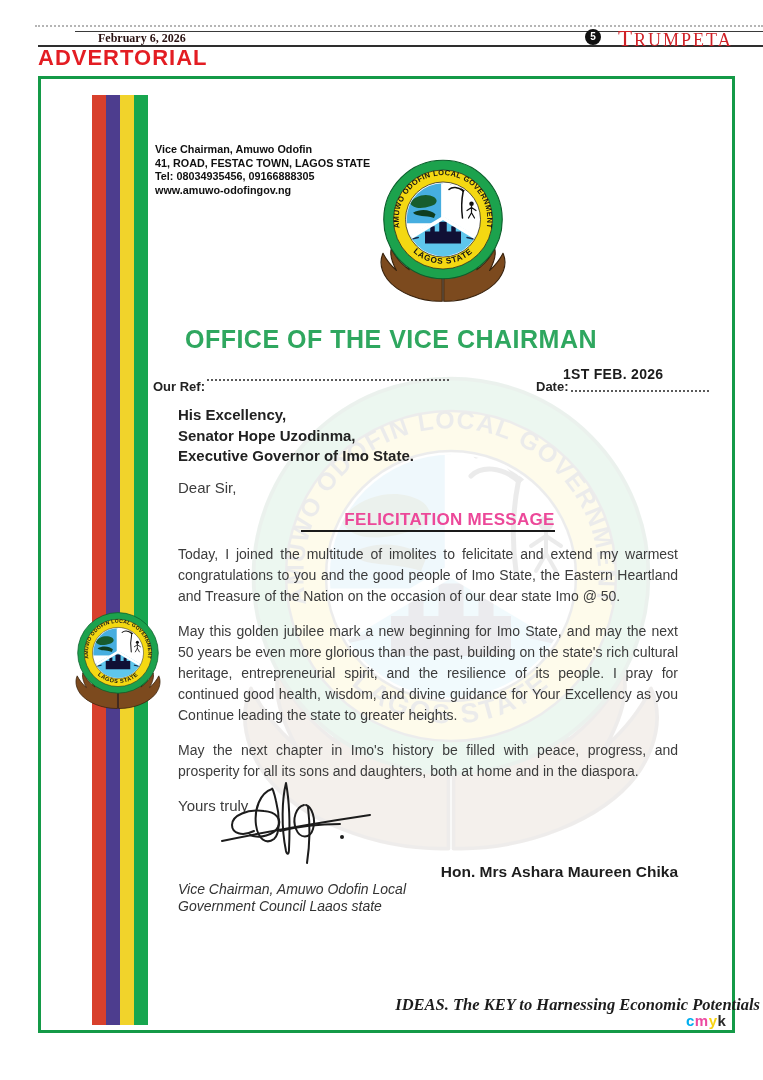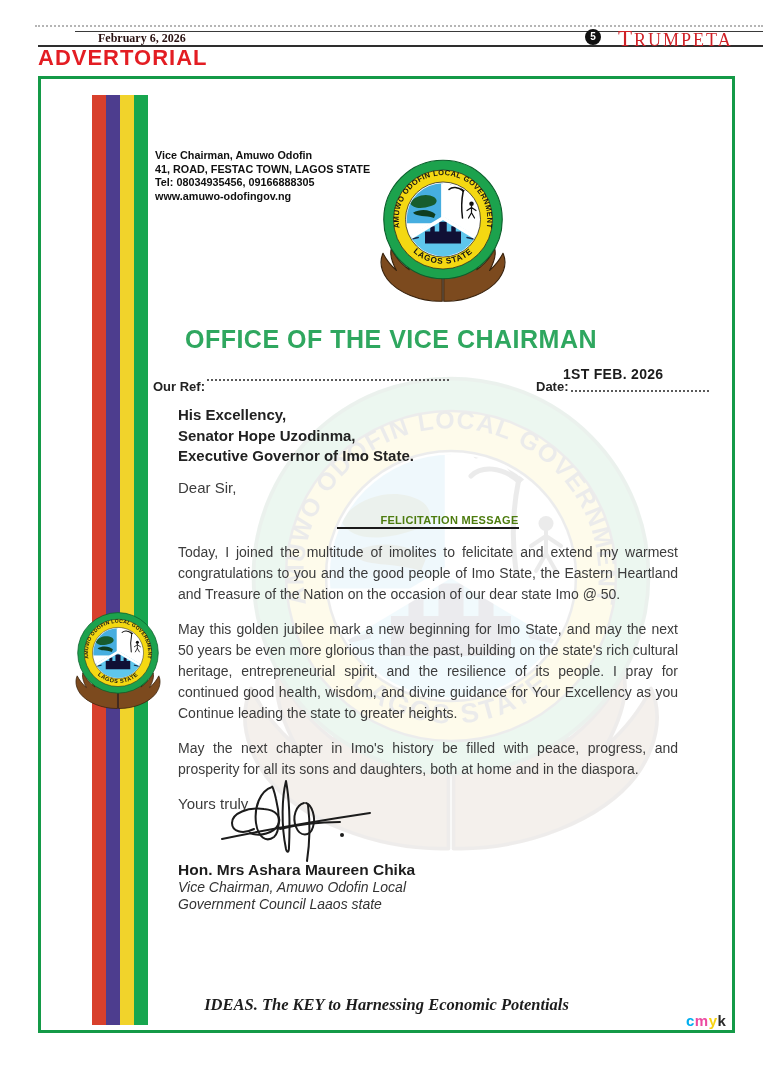--- a/index.html
+++ b/index.html
@@ -36,21 +36,21 @@
   }
   
   .stripes { position:absolute; left:51px; top:16px; width:56px; height:930px; display:flex; }
   .stripes span { flex:1; height:100%; }
   .s-red    { background:#d8402c; }
   .s-purple { background:#4d3d8e; }
   .s-yellow { background:#f1d32b; }
   .s-green  { background:#17a64f; }
   
   .letterhead {
-    position:absolute; left:114px; top:70px; font-size:10.8px; font-weight:bold;
+    position:absolute; left:114px; top:64px; font-size:10.8px; font-weight:bold;
     color:#101010; line-height:13.5px;
   }
   
   .main-seal { position:absolute; left:327px; top:73px; width:150px; }
   .side-seal { position:absolute; left:26px; top:528px; width:102px; }
   .watermark { position:absolute; left:160px; top:272px; width:500px; opacity:0.08; pointer-events:none; }
   .main-seal svg, .side-seal svg, .watermark svg { display:block; width:100%; height:auto; }
   
   .office-title {
     position:absolute; left:90px; top:246px; width:520px; text-align:center;
@@ -64,35 +64,35 @@
   .date-value {
     position:absolute; left:522px; top:287px; font-size:14px; font-weight:bold;
     letter-spacing:0.3px; color:#1c1c1c;
   }
   
   .letter-col { position:absolute; left:137px; top:326px; width:500px; color:#3c3c3c; }
   .recipient div { font-size:15px; font-weight:bold; color:#222; line-height:20.5px; }
   .salutation { margin-top:12px; font-size:15px; }
   .subject-wrap { margin-top:14px; text-align:center; }
   .subject {
-    font-size:11px; font-weight:bold; color:#4d7c0f; letter-spacing:0.3px;
+    font-size:17px; font-weight:bold; color:#ec4899; letter-spacing:0.3px;
     border-bottom:2.5px solid #1a1a1a; padding-bottom:1px;padding-left:43px;
   }
   .para { margin:14px 0 0; font-size:14px; line-height:21px; text-align:justify; }
   .closing { margin-top:16px; font-size:14.5px; }
   .valediction-row { position:relative; margin-top:15px; height:24px; font-size:15px; }
   .signature-svg { position:absolute; left:42px; top:-18px; width:190px; height:88px; }
   .signatory { margin-top:42px; }
-  .signatory .name { font-size:15.5px; font-weight:bold; color:#1d1d1d; }
+  .signatory .name { font-size:15.5px; font-weight:bold; color:#1d1d1d;text-align:right; }
   .signatory .title { font-size:14px; font-style:italic; color:#333; line-height:17px; }
   
   .motto {
-    position:absolute; left:0; top:916px; width:100%; text-align:center;
+    position:absolute; left:0; top:916px; width:100%; text-align:right;
     font-family:"Liberation Serif", serif; font-style:italic; font-weight:bold;
-    font-size:16.5px; color:#1d1d1d;
+    font-size:16.5px; color:#1d1d1d;padding-left:28px;
   }
   
   .cmyk { position:absolute; left:686px; top:1012px; font-size:15px; font-weight:bold; letter-spacing:0.5px; }
   .cmyk .c { color:#00aeef; }
   .cmyk .m { color:#ec4aa0; }
   .cmyk .y { color:#f8d311; }
   .cmyk .k { color:#2b2b2b; }
 </style>
 </head>
 <body>

